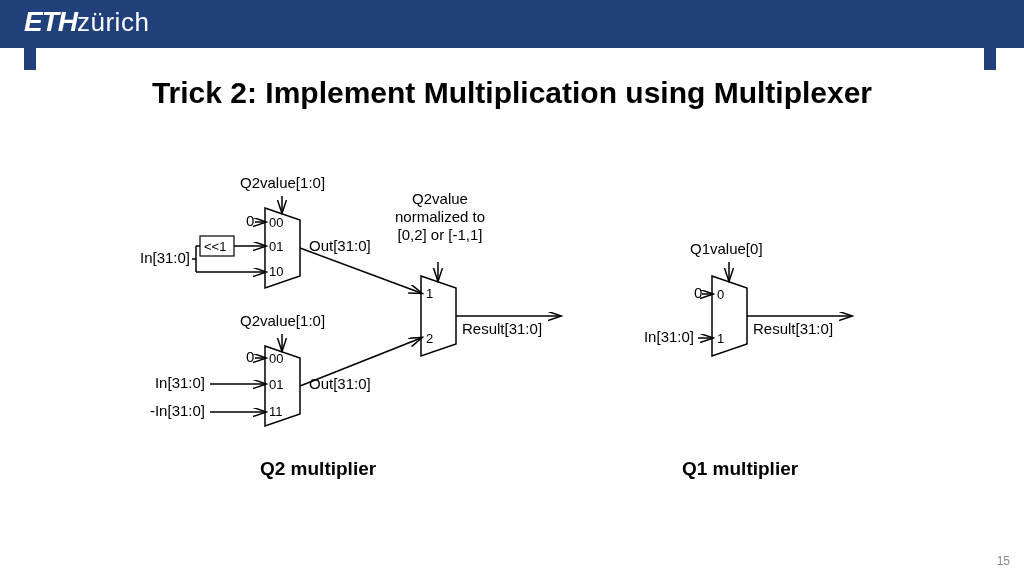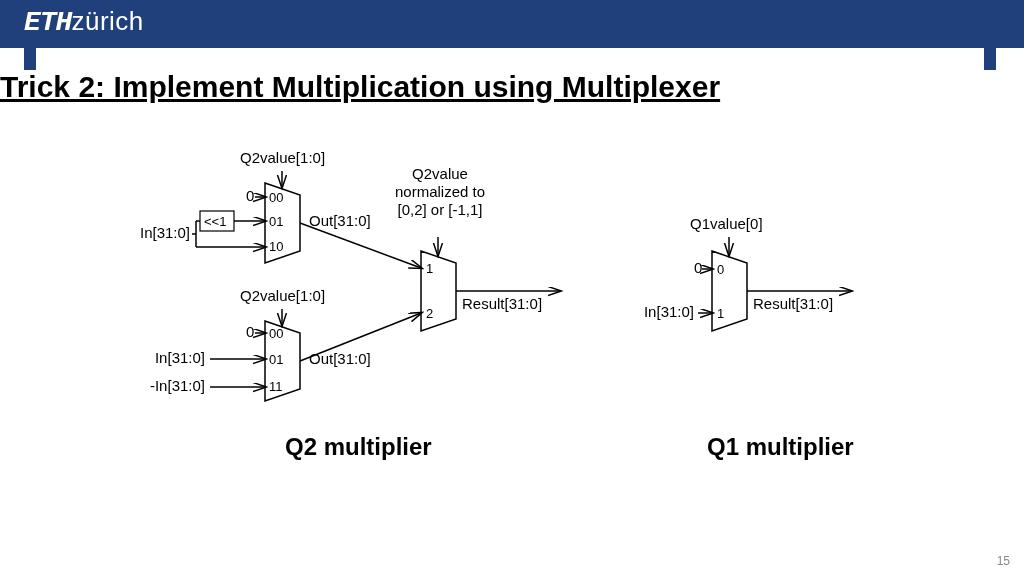--- a/index.html
+++ b/index.html
@@ -23,21 +23,20 @@
     top: 6px;
     color: #fff;
     display: flex;
     align-items: baseline;
   }
   .eth-bold {
     font-weight: 700;
     font-style: italic;
     font-size: 28px;
     letter-spacing: -1px;
-    font-family: Liberation Mono, monospace;
   }
   .eth-light {
     font-weight: 300;
     font-size: 26px;
     margin-left: 0;
     letter-spacing: 0.5px;
   }
   .header-tail {
     position: absolute;
     right: 28px;
@@ -48,39 +47,38 @@
   }
   .header-tail-left {
     position: absolute;
     left: 24px;
     top: 48px;
     width: 12px;
     height: 22px;
     background: #1f407a;
   }
   .title {
+    text-align: center;
     font-size: 30px;
     font-weight: 700;
-    margin-top: 22px;
+    margin-top: 28px;
     color: #000;
-    text-decoration: underline;
   }
   .content {
     position: absolute;
     left: 0;
-    top: 103px;
+    top: 128px;
     width: 856px;
     height: 420px;
   }
   .caption {
     position: absolute;
-    font-size: 24px;
+    font-size: 19px;
     font-weight: 700;
     color: #000;
-    margin-left: 25px;
   }
   .page-num {
     position: absolute;
     right: 14px;
     bottom: 8px;
     font-size: 12px;
     color: #888;
   }
   svg { overflow: visible; }
 </style>

